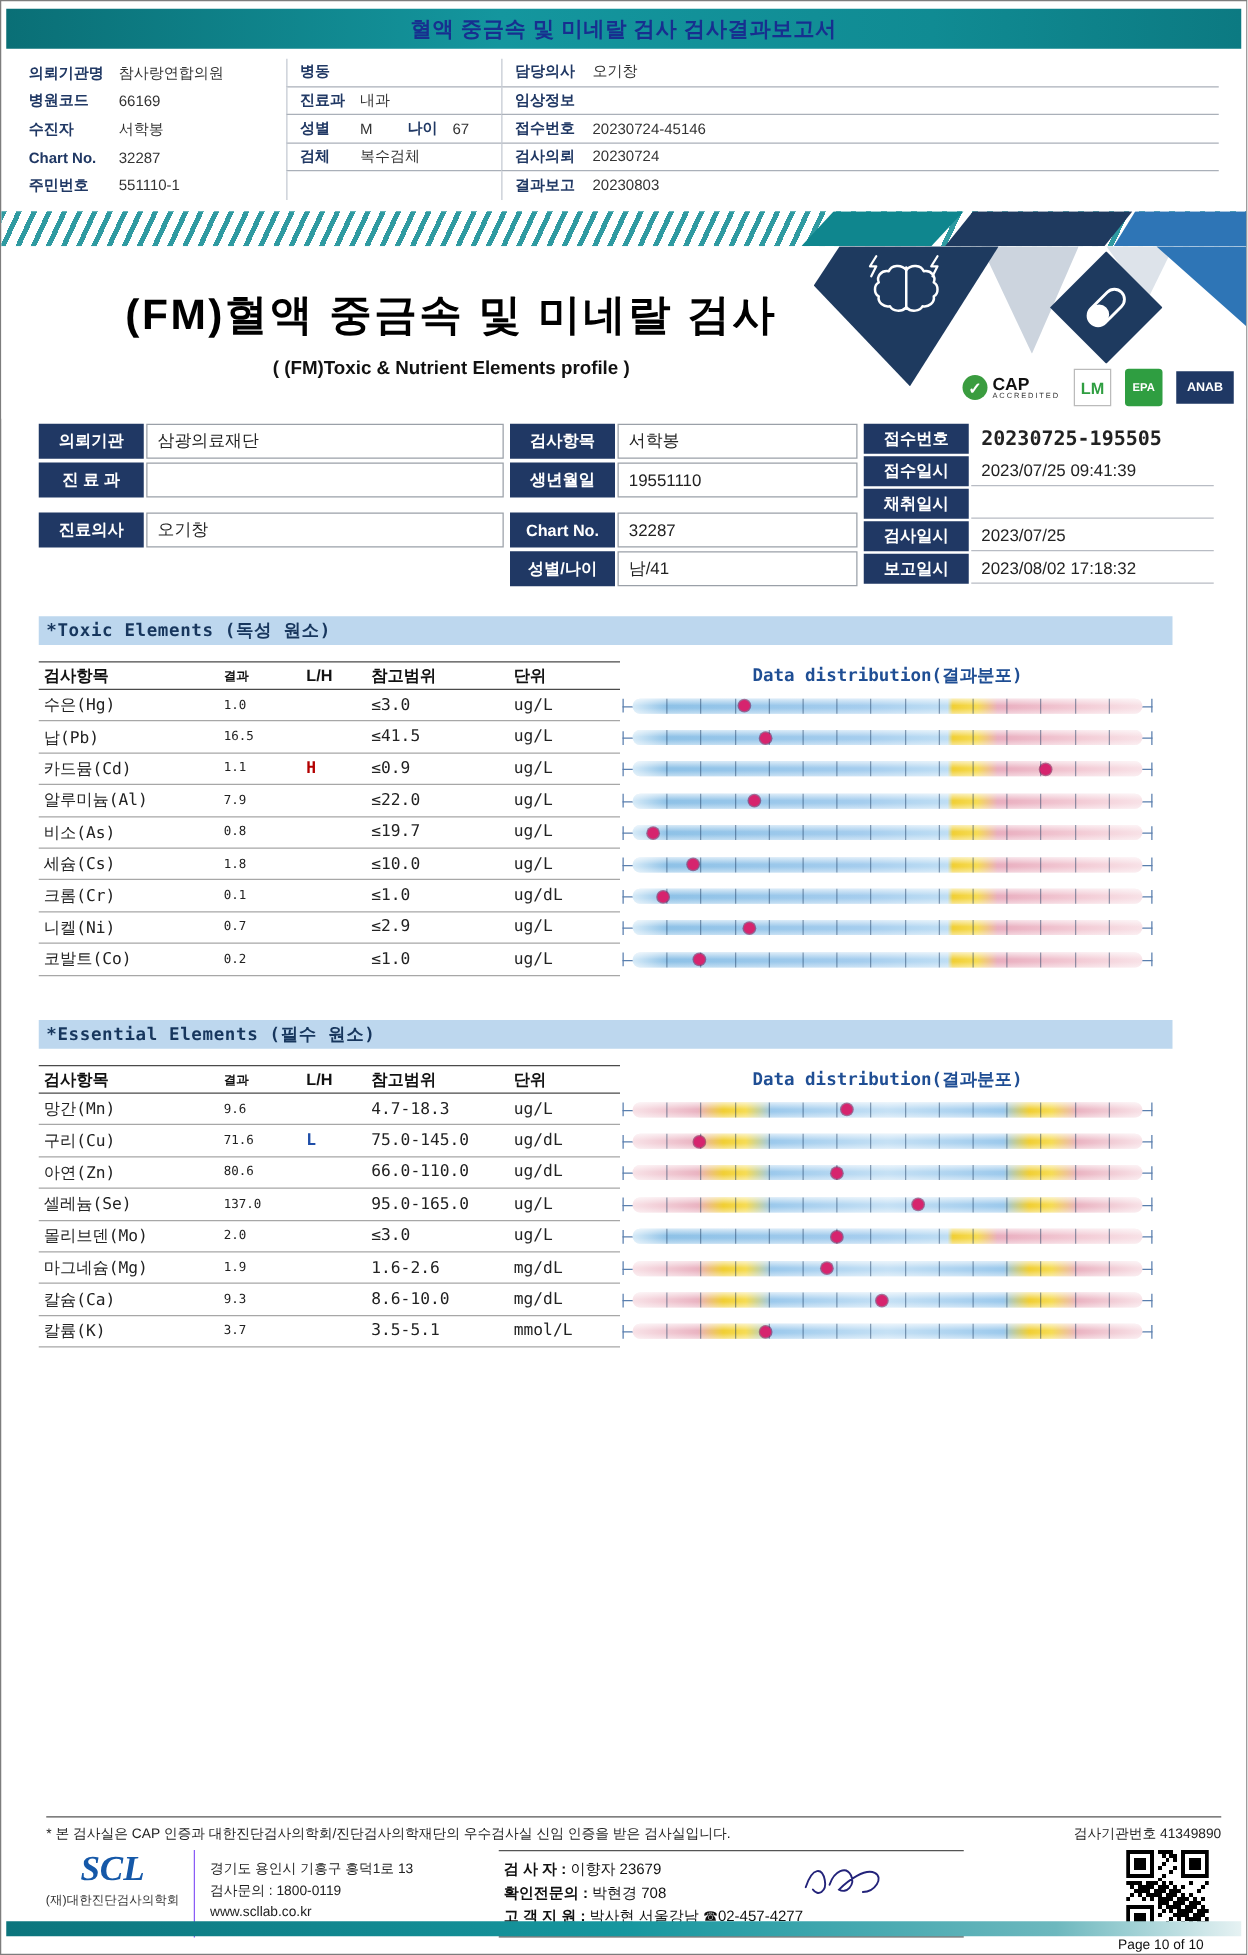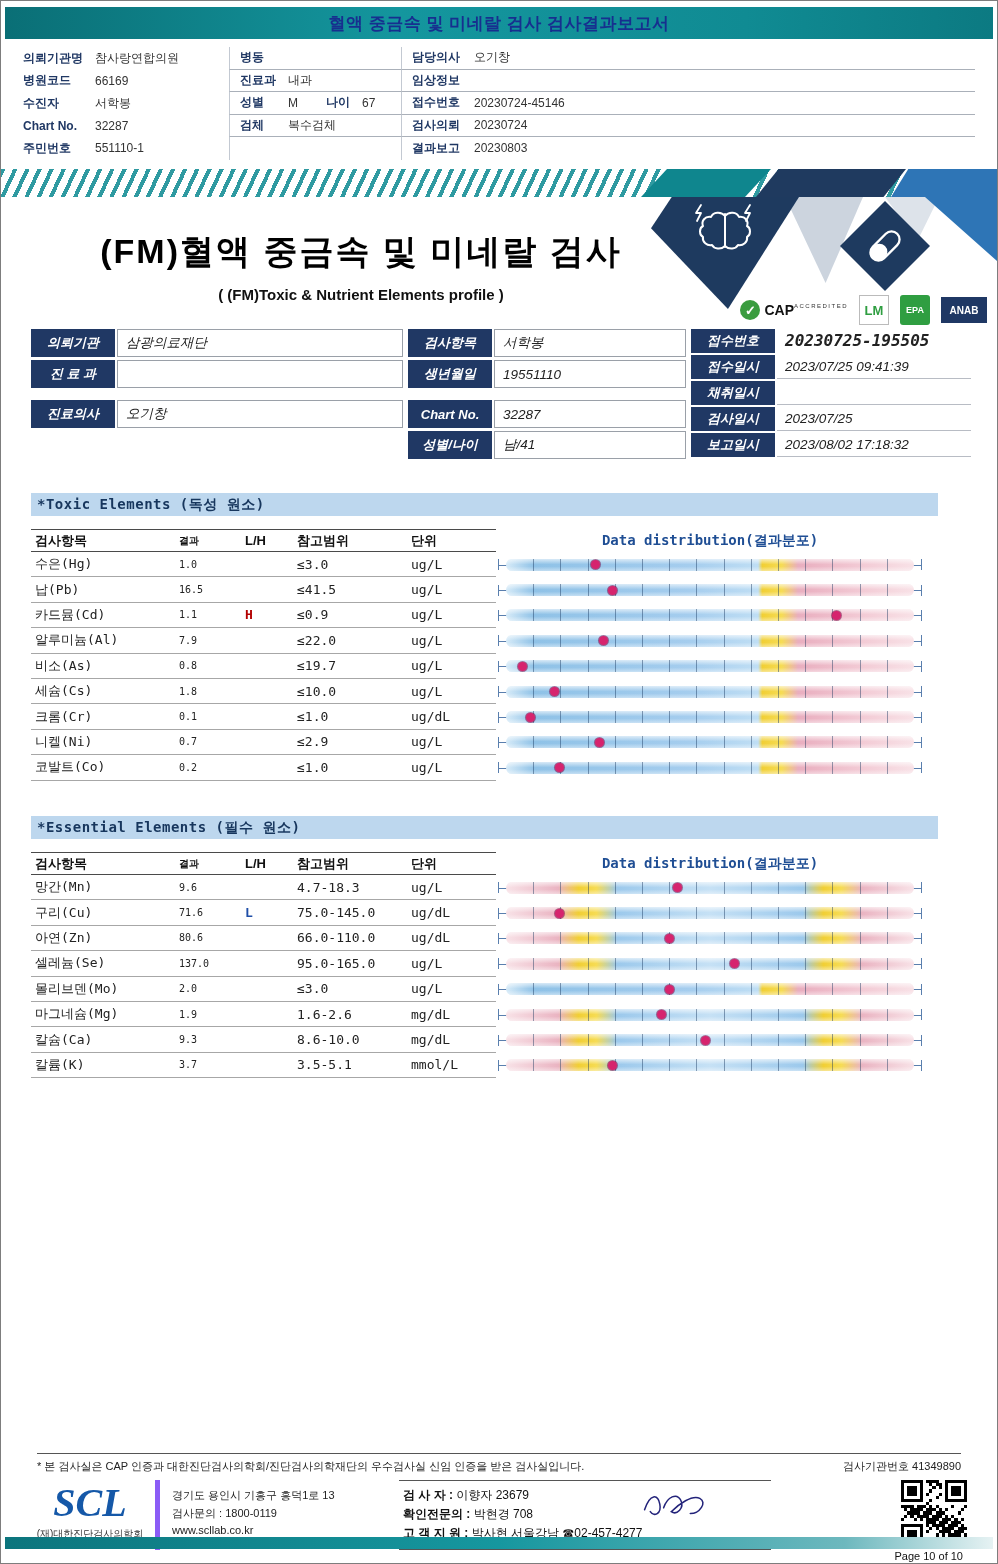--- a/index.html
+++ b/index.html
@@ -44,29 +44,29 @@
   .g-blue{position:absolute;right:0;top:0;width:72px;height:64px;background:#2e75b6;clip-path:polygon(0 0,100% 0,100% 100%);z-index:1;}
   .g-brain{position:absolute;left:6px;top:0;width:148px;height:112px;background:#1e3a5f;
     clip-path:polygon(14% 0,100% 0,52% 100%,0 28%);display:flex;justify-content:center;z-index:2;}
   .g-brain svg{margin-top:5px;}
   .g-diamond{position:absolute;left:195px;top:4px;width:90px;height:90px;background:#1e3a5f;
     clip-path:polygon(50% 0,100% 50%,50% 100%,0 50%);display:flex;align-items:center;justify-content:center;z-index:2;}
   .badges{position:absolute;right:10px;bottom:10px;display:flex;align-items:center;gap:11px;z-index:3;}
   .badge{display:flex;align-items:center;justify-content:center;}
   .cap-check{width:20px;height:20px;border-radius:50%;background:#3a9c3f;color:#fff;font-size:13px;
     display:flex;align-items:center;justify-content:center;font-weight:bold;}
-  .cap-text{display:flex;flex-direction:row;margin-left:4px;}
+  .cap-text{display:flex;flex-direction:column;margin-left:4px;}
   .cap-text .b1{font-size:14px;font-weight:bold;color:#111;line-height:1;}
   .cap-text .b2{font-size:6px;letter-spacing:1.5px;color:#333;}
   .badge-lm{width:30px;height:30px;border:1px solid #bbb;color:#2f9e41;font-weight:bold;font-size:13px;background:#fff;}
   .badge-epa{width:30px;height:30px;background:#2f9e41;color:#fff;font-weight:bold;font-size:9px;border-radius:3px;}
   .badge-anab{width:46px;height:26px;background:#1f3864;color:#fff;font-weight:bold;font-size:10px;}
 
   
-  .patient-table{position:absolute;left:30px;top:328px;width:940px;display:flex;gap:5px;font-style:italic;}
+  .patient-table{position:absolute;left:30px;top:338px;width:940px;display:flex;gap:5px;}
   .pt-col{display:flex;flex-direction:column;}
   .pt-left{width:372px;}
   .pt-mid{width:278px;}
   .pt-right{flex:1;}
   .pt-row{display:flex;height:28px;margin-bottom:3px;}
   .gap-before{margin-top:9px;}
   .pt-label{width:84px;background:#203864;color:#fff;font-weight:bold;font-size:13px;
     display:flex;align-items:center;justify-content:center;flex:none;}
   .pt-value{flex:1;border:1px solid #9aa0a8;margin-left:2px;display:flex;align-items:center;
     padding-left:8px;font-size:13.5px;color:#222;background:#fff;}
@@ -102,27 +102,27 @@
   .endcap{position:absolute;top:5px;bottom:5px;width:1px;background:#5a7fae;}
   .endcap.l{left:0;} .endcap.r{right:0;}
   .bar-band{position:absolute;left:8px;right:8px;top:4.5px;height:12px;border-radius:6px;overflow:visible;}
   .sheen{position:absolute;inset:0;border-radius:6px;
     background:linear-gradient(180deg,rgba(255,255,255,.65),rgba(255,255,255,0) 45%,rgba(255,255,255,0) 62%,rgba(255,255,255,.45));}
   .tick{position:absolute;top:0;bottom:0;width:1px;background:rgba(23,54,93,.45);}
   .dot{position:absolute;top:50%;width:9px;height:9px;margin:-4.5px 0 0 -4.5px;border-radius:50%;
     background:var(--dot,#d6246e);box-shadow:0 0 0 1px rgba(120,10,70,.55);z-index:3;}
 
   
-  .disclaimer-row{position:absolute;left:36px;right:36px;top:1452px;border-top:1px solid #555;padding-top:5px;
+  .disclaimer-row{position:absolute;left:36px;right:20px;top:1452px;border-top:1px solid #555;padding-top:5px;
     display:flex;justify-content:space-between;font-size:11px;color:#222;}
   .footer-main{position:absolute;left:30px;right:30px;top:1479px;height:70px;display:flex;}
   .scl-block{width:118px;text-align:center;flex:none;}
-  .scl-logo{font-family:"Liberation Serif",serif;font-style:italic;font-weight:bold;font-size:40px;color:#1558a8;line-height:1.15;}
+  .scl-logo{font-family:"Liberation Serif",serif;font-style:italic;font-weight:bold;font-size:28px;color:#1558a8;line-height:1.15;}
   .scl-name{font-size:10px;color:#333;margin-top:1px;}
-  .addr-block{border-left:5px solid #8b5cf6;margin-left:6px;padding:7px 0 0 12px;font-size:11px;line-height:1.6;color:#222;width:218px;flex:none;}
+  .addr-block{border-left:1px solid #8b5cf6;margin-left:6px;padding:7px 0 0 12px;font-size:11px;line-height:1.6;color:#222;width:218px;flex:none;}
   .contact-block{position:relative;margin-left:26px;width:372px;border-top:1px solid #555;border-bottom:1px solid #555;
     padding:5px 0 4px 4px;font-size:12px;line-height:1.6;color:#111;flex:none;}
   .contact-line .cl{font-weight:bold;}
   .signature{position:absolute;right:56px;top:4px;}
   .qr{margin-left:auto;width:66px;height:66px;}
   .qr svg{width:66px;height:66px;}
   .page-num{position:absolute;right:34px;bottom:1px;font-size:11px;color:#111;}
   .bottom-bar{position:absolute;left:4px;right:4px;bottom:14px;height:12px;
     background:linear-gradient(90deg,#0c757d 0%,#16979f 50%,#6db8be 85%,#e6f2f3 100%);}
 </style>

